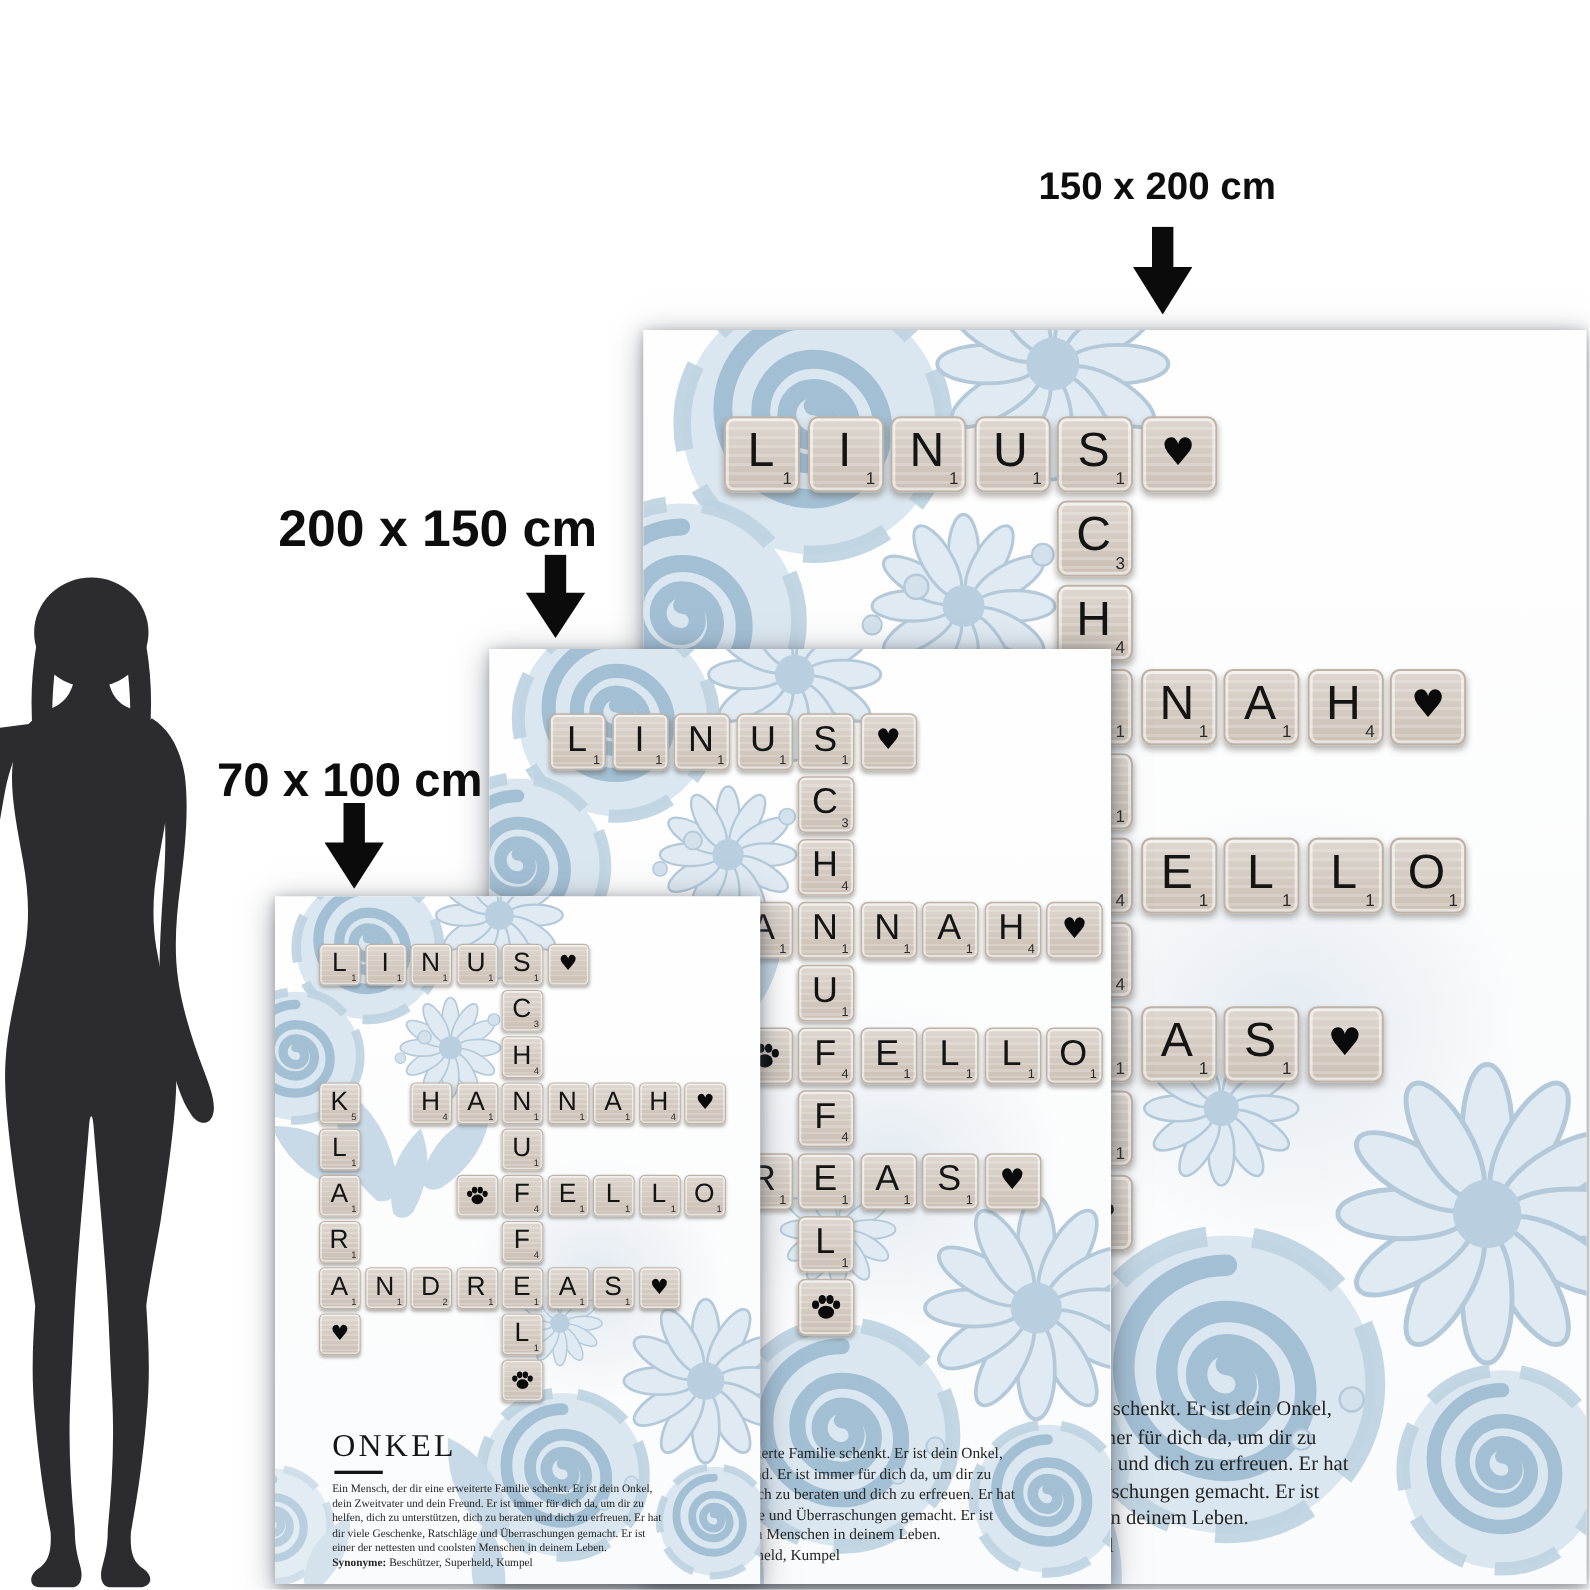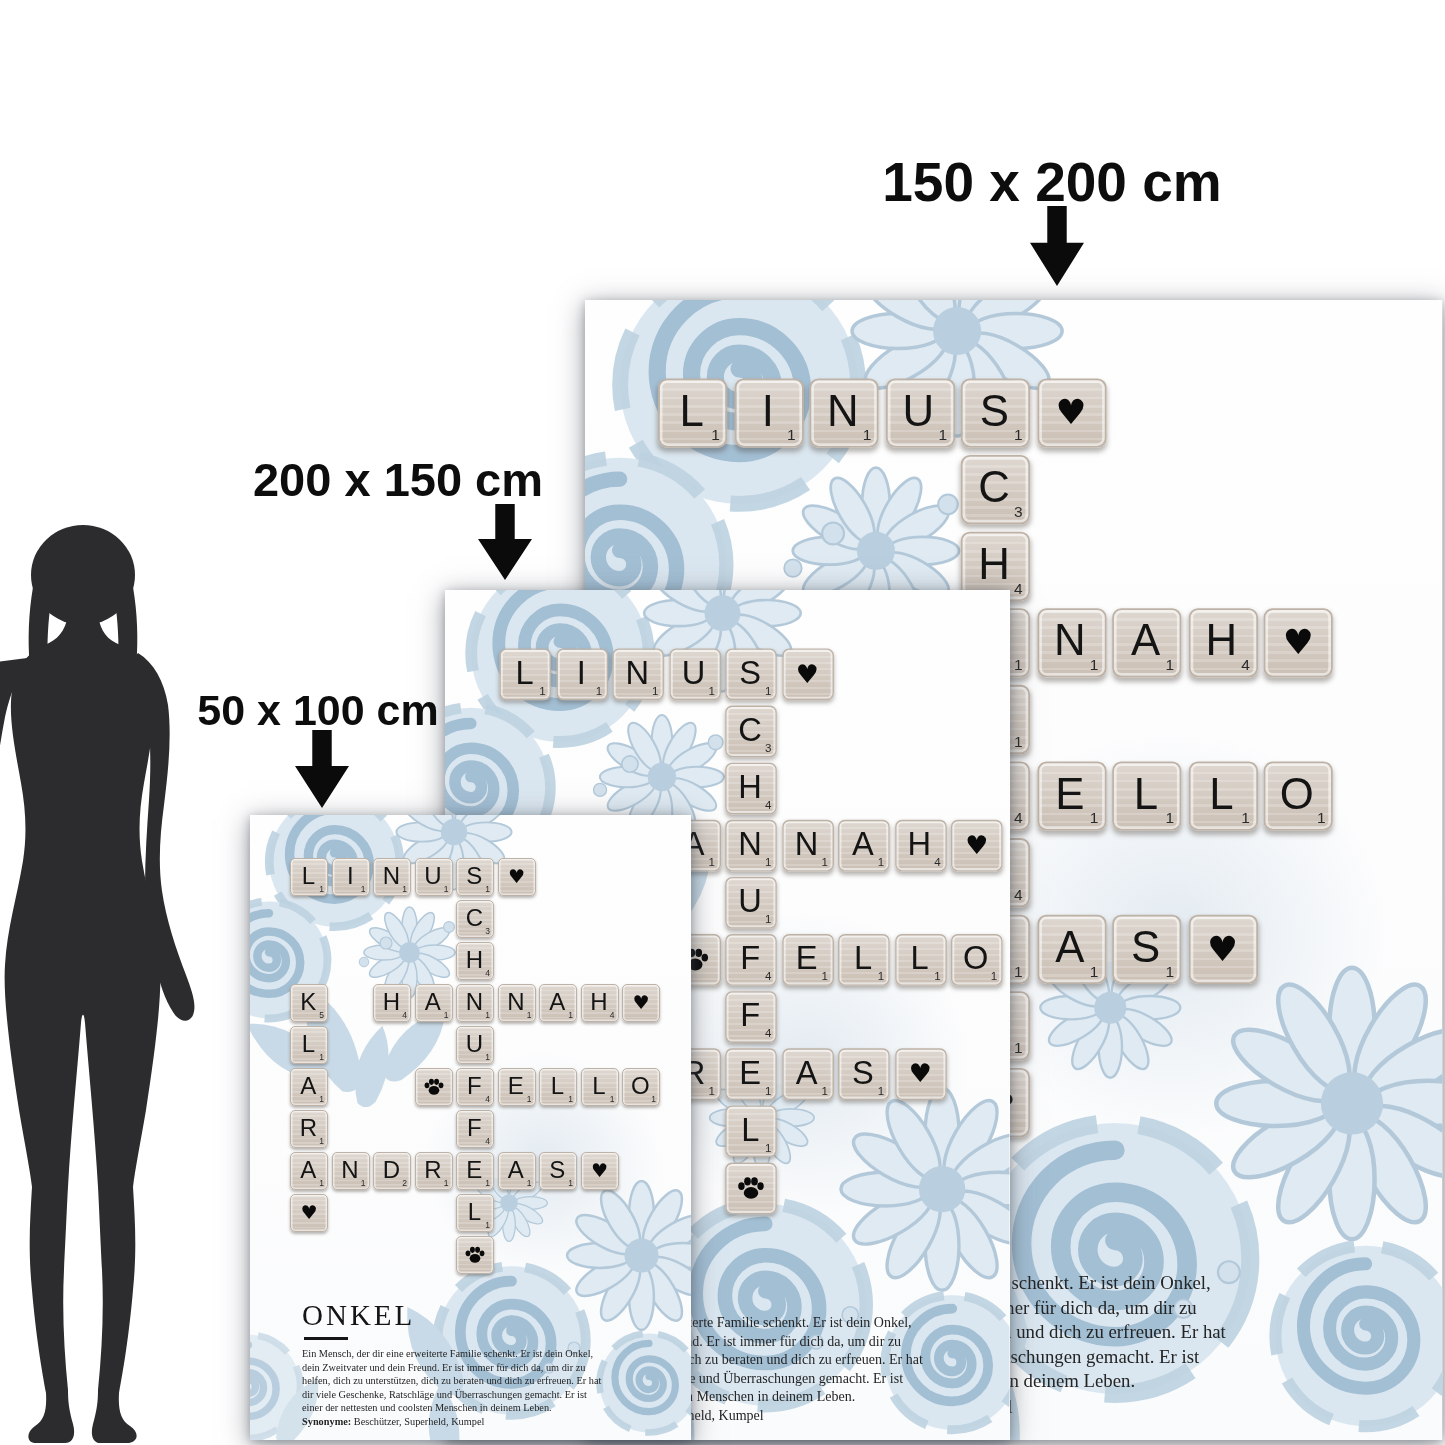--- a/index.html
+++ b/index.html
@@ -8,21 +8,21 @@
 
   
   .banner{position:absolute;left:0;top:0;width:1445px;height:152px;z-index:10;
     background:linear-gradient(180deg,#ee6057 0px,#f4685e 42px,#f6azipx 0,#f7776c 84px,rgba(249,135,126,.45) 112px,rgba(255,255,255,0) 150px);}
   .banner-row{display:flex;align-items:flex-start;justify-content:center;gap:22px;padding-top:10px;}
   .banner-title{color:#fff;font-size:58px;font-weight:700;letter-spacing:.5px;line-height:1.05;}
   .ruler-icon{margin-top:6px;flex:0 0 auto;}
 
   
   .size-label{position:absolute;transform:translateX(-50%);color:#0d0d0d;font-weight:700;z-index:5;white-space:nowrap;}
-  .size-label.l1{left:1052px;top:150px;font-size:55px;}
+  .size-label.l1{left:1052px;top:150px;font-size:35px;}
   .size-label.l2{left:398px;top:452px;font-size:47px;}
   .size-label.l3{left:318px;top:686px;font-size:43px;}
   .down-arrow{position:absolute;background:#0b0b0b;z-index:5;transform:translateX(-50%);
     clip-path:polygon(32% 0,68% 0,68% 46%,100% 46%,50% 100%,0 46%,32% 46%);}
   .down-arrow.a1{left:1057px;top:206px;width:54px;height:80px;}
   .down-arrow.a2{left:505px;top:504px;width:54px;height:76px;}
   .down-arrow.a3{left:322px;top:730px;width:54px;height:78px;}
 
   
   .poster{position:absolute;background:#fdfdfe;
@@ -140,21 +140,21 @@
       <path d="M41 5 v7 M49 5 v9 M57 5 v7" stroke="#fff" stroke-width="3.4" stroke-linecap="round"></path>
     </svg>
     <div class="banner-title">Größenvergleich</div>
   </div>
 </div>
 
 <div class="size-label l1">150 x 200 cm</div>
 <div class="down-arrow a1"></div>
 <div class="size-label l2">200 x 150 cm</div>
 <div class="down-arrow a2"></div>
-<div class="size-label l3">50 x 100 cm</div>
+<div class="size-label l3">70 x 100 cm</div>
 <div class="down-arrow a3"></div>
 
 <svg class="silhouette" viewBox="0 0 240 932" fill="#2c2c2f">
   <ellipse cx="95" cy="60" rx="52" ry="50"></ellipse>
   <path d="M45 72 C36 125 42 175 54 220 L67 210 C57 165 58 115 64 80 Z"></path>
   <path d="M145 72 C154 125 148 175 136 220 L123 210 C133 165 132 115 126 80 Z"></path>
   <path d="M81 94 L109 94 C111 112 116 122 128 128 C148 136 160 150 164 170 C170 198 162 234 156 268
            C151 296 150 320 154 346 C160 382 170 414 172 450 C174 480 168 530 158 595 C152 630 147 655 145 672
            C147 705 149 735 145 775 C141 822 135 856 131 878 C130 896 133 905 142 911 C151 917 151 926 141 928
            L112 928 C105 928 102 920 105 909 C109 895 110 886 110 875 C114 835 116 795 114 755 C112 715 111 690 110 672

